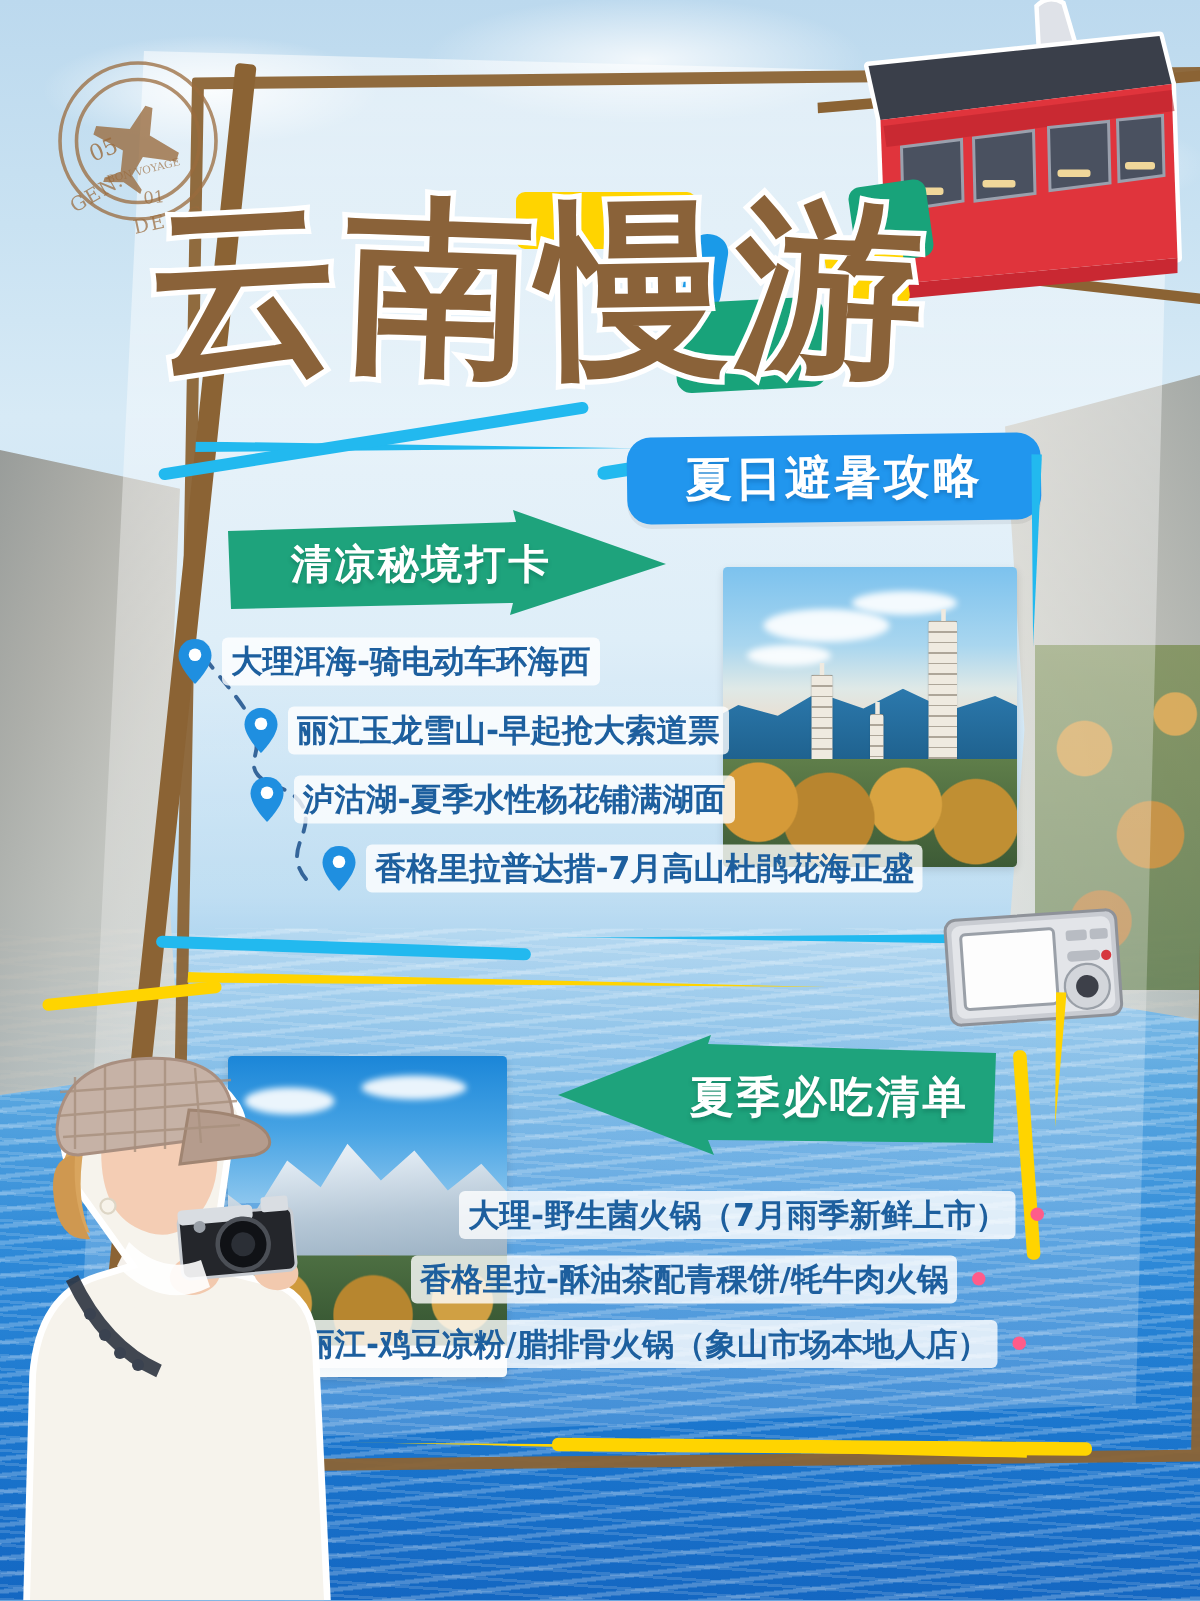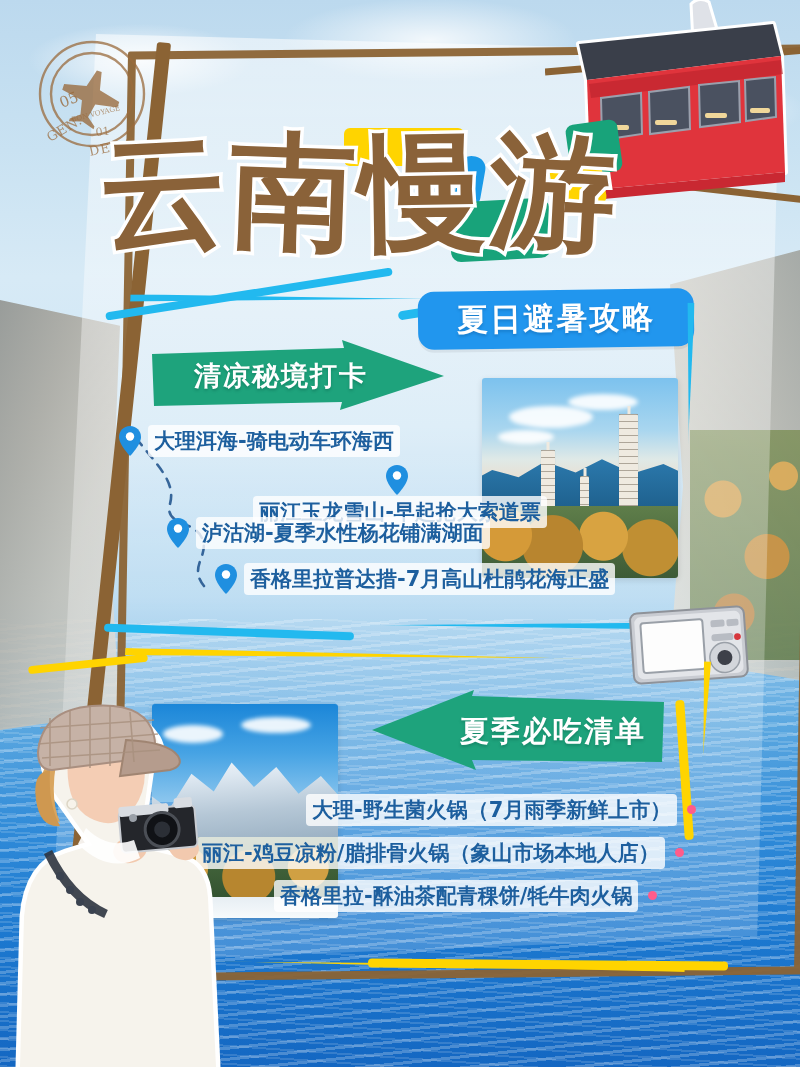--- a/index.html
+++ b/index.html
@@ -274,21 +274,21 @@
   }
   .pin { width:24px; height:32px; flex:0 0 24px; margin-right:6px; }
   .pin svg { width:100%; height:100%; display:block; }
   .item-text {
     background:rgba(255,255,255,.80);
     color:#1d5f9e; font-weight:700; font-size:21px;
     padding:2px 6px; border-radius:4px; white-space:nowrap;
     font-family:"DejaVu Sans", sans-serif;
   }
   .r1 { margin-left:0px; }
-  .r2 { margin-left:44px;flex-direction:column; }
+  .r2 { margin-left:44px; }
   .r3 { margin-left:48px; }
   .r4 { margin-left:96px; }
 
   .dashed-path {
     position:absolute; left:118px; top:430px; width:200px; height:170px;
     pointer-events:none;
   }
   .dashed-path svg { width:100%; height:100%; }
 
   .list-2 { position:absolute; left:196px; top:788px; width:520px; }
@@ -509,26 +509,26 @@
       <path d="M296 12 L104 6 L106 0 L4 40 L108 80 L104 70 L294 72 Z" fill="#1ea37c"></path>
     </svg>
   </div>
   <div class="arrow-label arrow-label-2">夏季必吃清单</div>
 
   <div class="list-2">
     <div class="row f1">
       <span class="food-text">大理-野生菌火锅（7月雨季新鲜上市）</span>
       <span class="dot"></span>
     </div>
+    <div class="row f3">
+      <span class="food-text">香格里拉-酥油茶配青稞饼/牦牛肉火锅</span>
+      <span class="dot"></span>
+    </div>
     <div class="row f2">
       <span class="food-text">丽江-鸡豆凉粉/腊排骨火锅（象山市场本地人店）</span>
-      <span class="dot"></span>
-    </div>
-    <div class="row f3">
-      <span class="food-text">香格里拉-酥油茶配青稞饼/牦牛肉火锅</span>
       <span class="dot"></span>
     </div>
   </div>
 
   <div class="woman">
     <svg viewBox="0 0 230 367">
       <g stroke="#ffffff" stroke-width="9" stroke-linejoin="round" fill="none">
         <path d="M60 92 q-28 -58 24 -76 q50 -18 78 22 q10 18 -6 30 L150 110 l6 40 l32 8 q24 8 26 40 l8 169 L26 367 l4 -150 q4 -52 42 -64 l26 -8 z"></path>
       </g>
 

